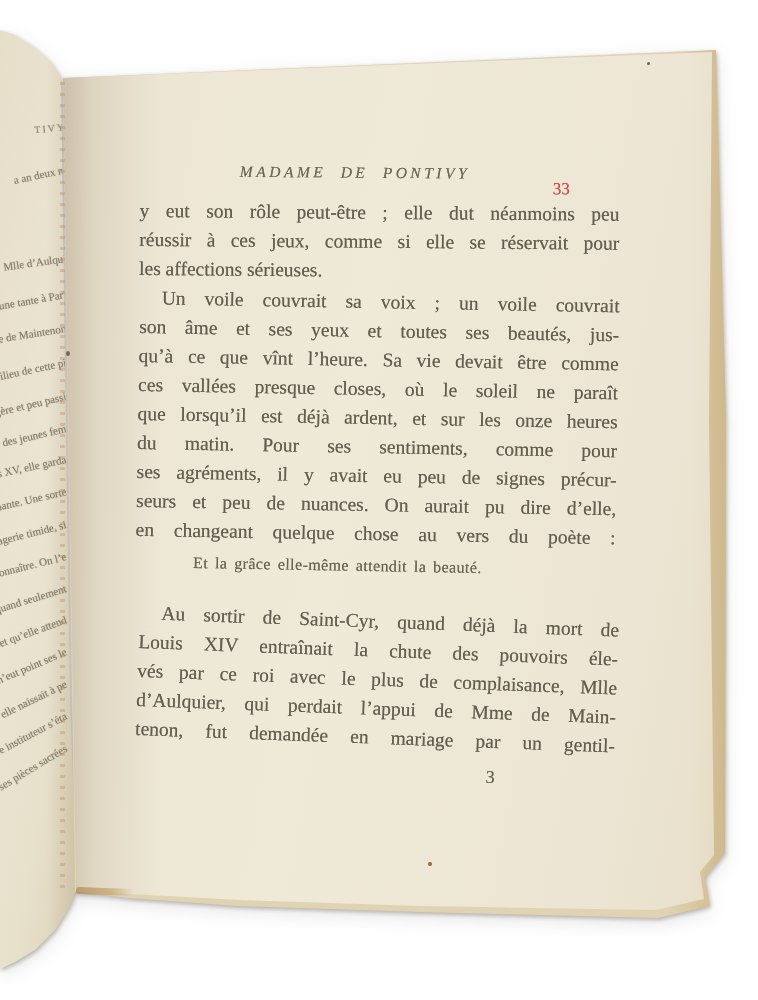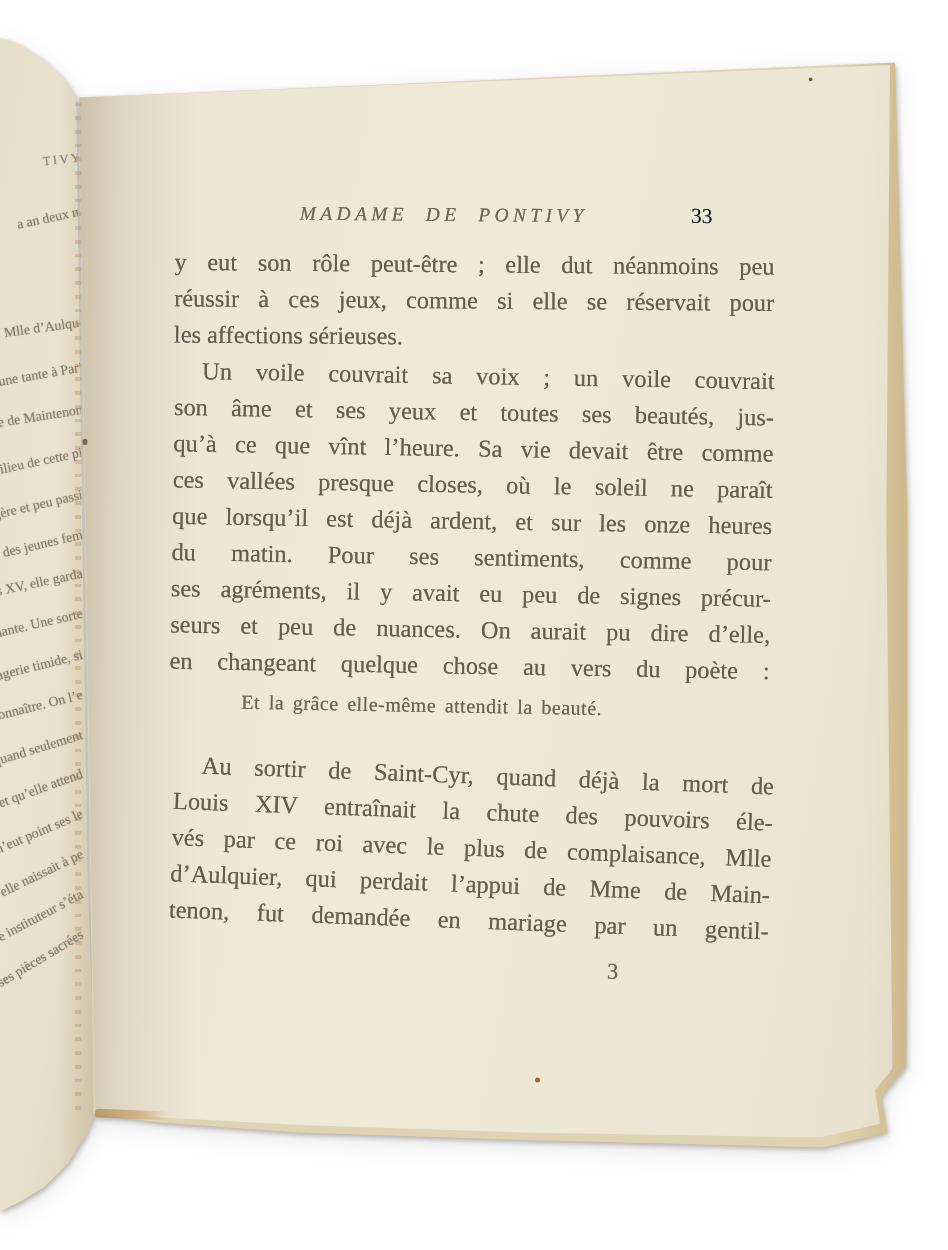--- a/index.html
+++ b/index.html
@@ -43,21 +43,21 @@
 
   
   .tblock{position:absolute;left:140px;width:480px;transform-origin:0 0;color:#645e50;
           font-size:19.5px;text-shadow:0 0 .4px rgba(100,94,80,.8);}
   #block-a{top:158px;transform:rotate(.45deg);}
   #block-b{top:283px;transform:rotate(1deg);}
   #block-c{top:598px;transform:rotate(2.1deg);}
   .hdr-row{position:relative;height:38px;}
   .hdr-title{position:absolute;left:100px;top:4px;font-style:italic;font-size:15.5px;
              letter-spacing:3.5px;word-spacing:7px;color:#6e6857;}
-  .hdr-num{position:absolute;left:413px;top:2px;font-size:17px;color:#0f172a;}
+  .hdr-num{position:absolute;left:413px;top:18px;font-size:17px;color:#ef4444;}
   .ln{height:29px;line-height:29px;}
   .ln.j{text-align:justify;text-align-last:justify;}
   .ln.ind{text-indent:22px;}
   .verse{margin-top:9px;margin-left:58px;font-size:16px;letter-spacing:.4px;word-spacing:2.5px;
          color:#6a6454;white-space:nowrap;}
   .sig{margin-top:11px;margin-left:352px;font-size:18px;color:#6a6454;}
 
   
   #watermark{position:absolute;left:336px;top:606px;font-family:"Liberation Sans",sans-serif;
              font-size:30px;letter-spacing:.3px;white-space:nowrap;z-index:40;}

